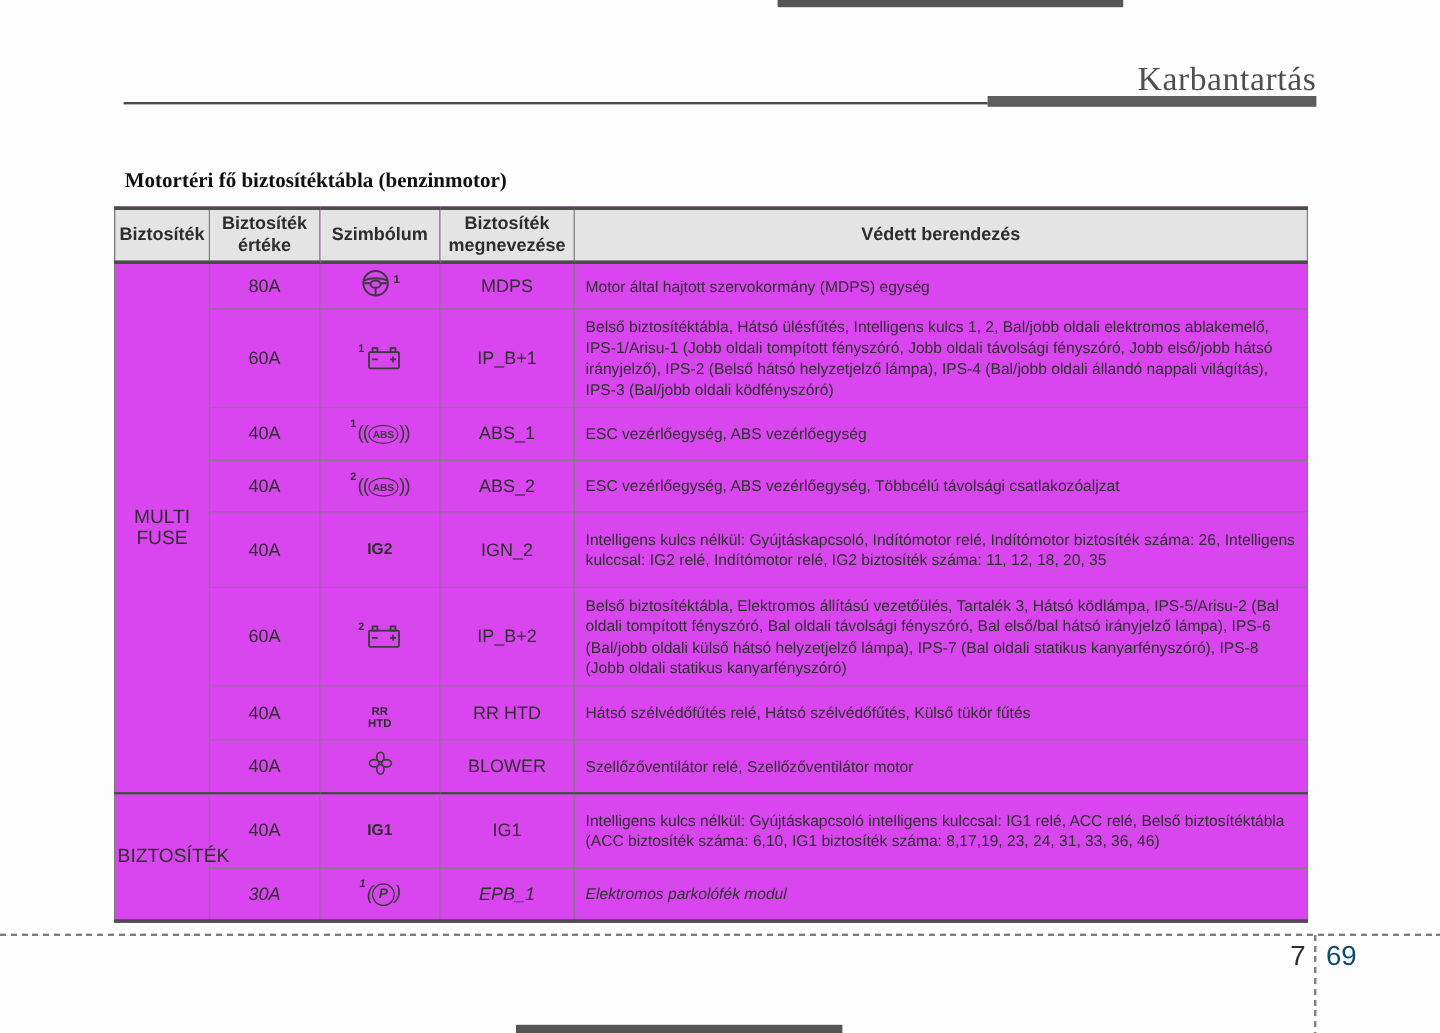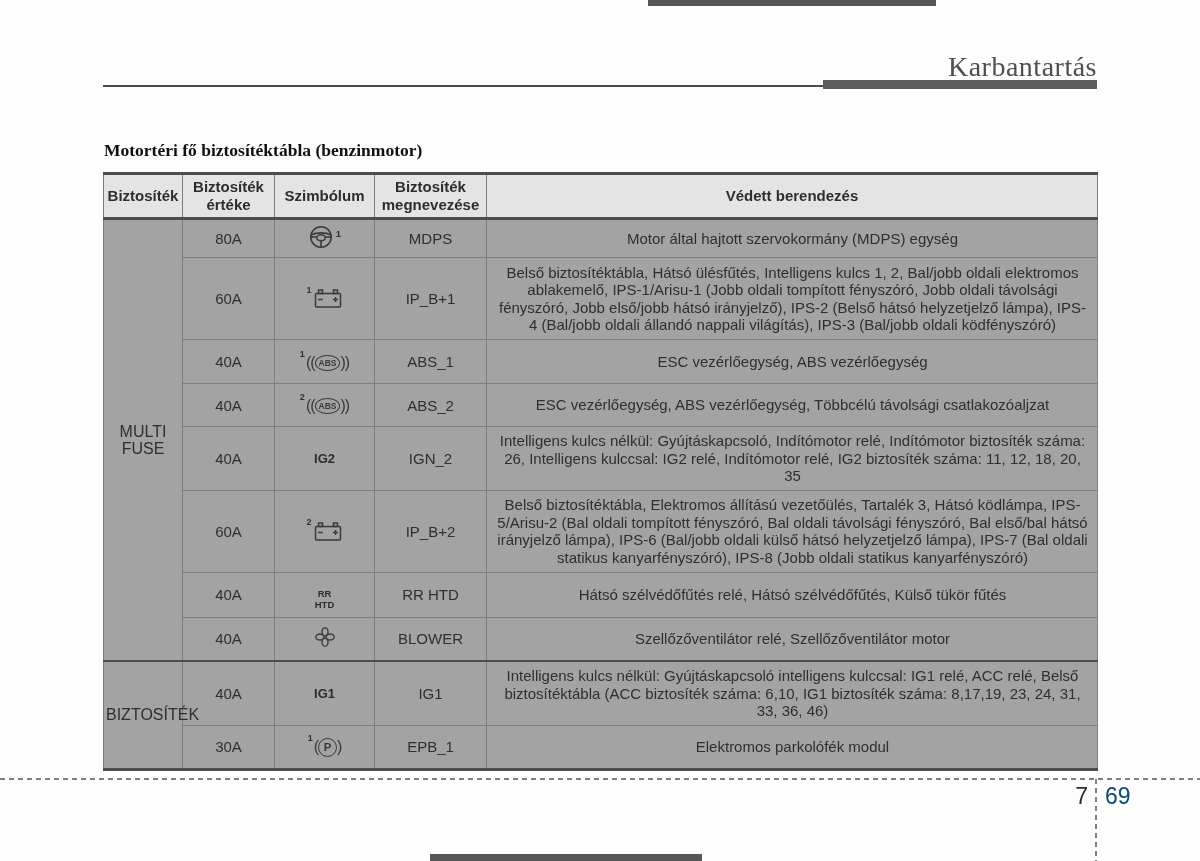--- a/index.html
+++ b/index.html
@@ -22,38 +22,38 @@
   .head-rule-thin { position:absolute; left:103px; top:85px; width:720px; height:2px; background:#4c4c4c; }
   .head-rule-thick { position:absolute; left:823px; top:80px; width:274px; height:9px; background:#5d5d5d; }
 
   .doc-title {
     position:absolute; left:104px; top:140px;
     font-family:"Liberation Serif", serif;
     font-size:17.5px; font-weight:bold; color:#101010;
   }
 
   table.fuse-table {
-    position:absolute; left:103px; top:172px; width:994px;
+    position:absolute; left:95px; top:172px; width:994px;
     border-collapse:collapse; table-layout:fixed;
-    background:#a3a3a3;
+    background:#d946ef;
     border:1px solid #7d7d7d;
     border-bottom:3px solid #4c4c4c;
   }
   .fuse-table th, .fuse-table td { border:1px solid #7d7d7d; vertical-align:middle; }
   .fuse-table thead th {
     background:#e4e4e4; font-weight:bold; font-size:15px; color:#2d2d2d;
     text-align:center; padding:3px 2px;
     border-top:3px solid #4c4c4c; border-bottom:3px solid #4c4c4c;
     height:41px; line-height:18px;
   }
   td.c-group { text-align:center; font-size:16px; color:#2f2f2f; padding:0 2px; line-height:17px;margin-top:25px; }
   td.c-value { text-align:center; font-size:15px; }
   td.c-symbol { text-align:center; }
   td.c-name { text-align:center; font-size:15px; }
-  td.c-prot { font-size:15px; line-height:17.5px; padding:5px 8px 5px 9px; text-align:center; }
+  td.c-prot { font-size:13px; line-height:17.5px; padding:5px 8px 5px 9px; text-align:left; }
   tr.row-group-start td { border-top:2px solid #4c4c4c; }
 
   .sym-wrap { display:inline-flex; align-items:center; justify-content:center; }
   .sym-sup { font-size:9px; font-weight:bold; position:relative; top:-9px; margin-right:1px; }
   .sym-note { font-size:9.5px; font-weight:bold; position:relative; top:-3px; margin-left:2px; }
   .paren { font-size:16px; color:#3a3a3a; letter-spacing:-1px; }
   .abs-oval {
     display:inline-block; border:1.5px solid #3a3a3a; border-radius:50%;
     font-size:8.5px; font-weight:bold; padding:3px 3px; color:#3a3a3a; line-height:8px;
   }
@@ -210,21 +210,21 @@
         <td class="c-name">BLOWER</td>
         <td class="c-prot">Szellőzőventilátor relé, Szellőzőventilátor motor</td>
       </tr>
       <tr class="row-group-start" style="height: 63px;">
         <td class="c-group" rowspan="2">BIZTOSÍTÉK</td>
         <td class="c-value">40A</td>
         <td class="c-symbol"><span class="sym-text">IG1</span></td>
         <td class="c-name">IG1</td>
         <td class="c-prot">Intelligens kulcs nélkül: Gyújtáskapcsoló intelligens kulccsal: IG1 relé, ACC relé, Belső biztosítéktábla (ACC biztosíték száma: 6,10, IG1 biztosíték száma: 8,17,19, 23, 24, 31, 33, 36, 46)</td>
       </tr>
-      <tr style="height: 44px;">
+      <tr style="height: 44px; font-style: italic;">
         <td class="c-value">30A</td>
         <td class="c-symbol"><span class="sym-wrap">
             <span class="sym-sup">1</span>
             <span class="paren">(</span>
             <span class="p-circle">P</span>
             <span class="paren">)</span>
           </span></td>
         <td class="c-name">EPB_1</td>
         <td class="c-prot">Elektromos parkolófék modul</td>
       </tr>

